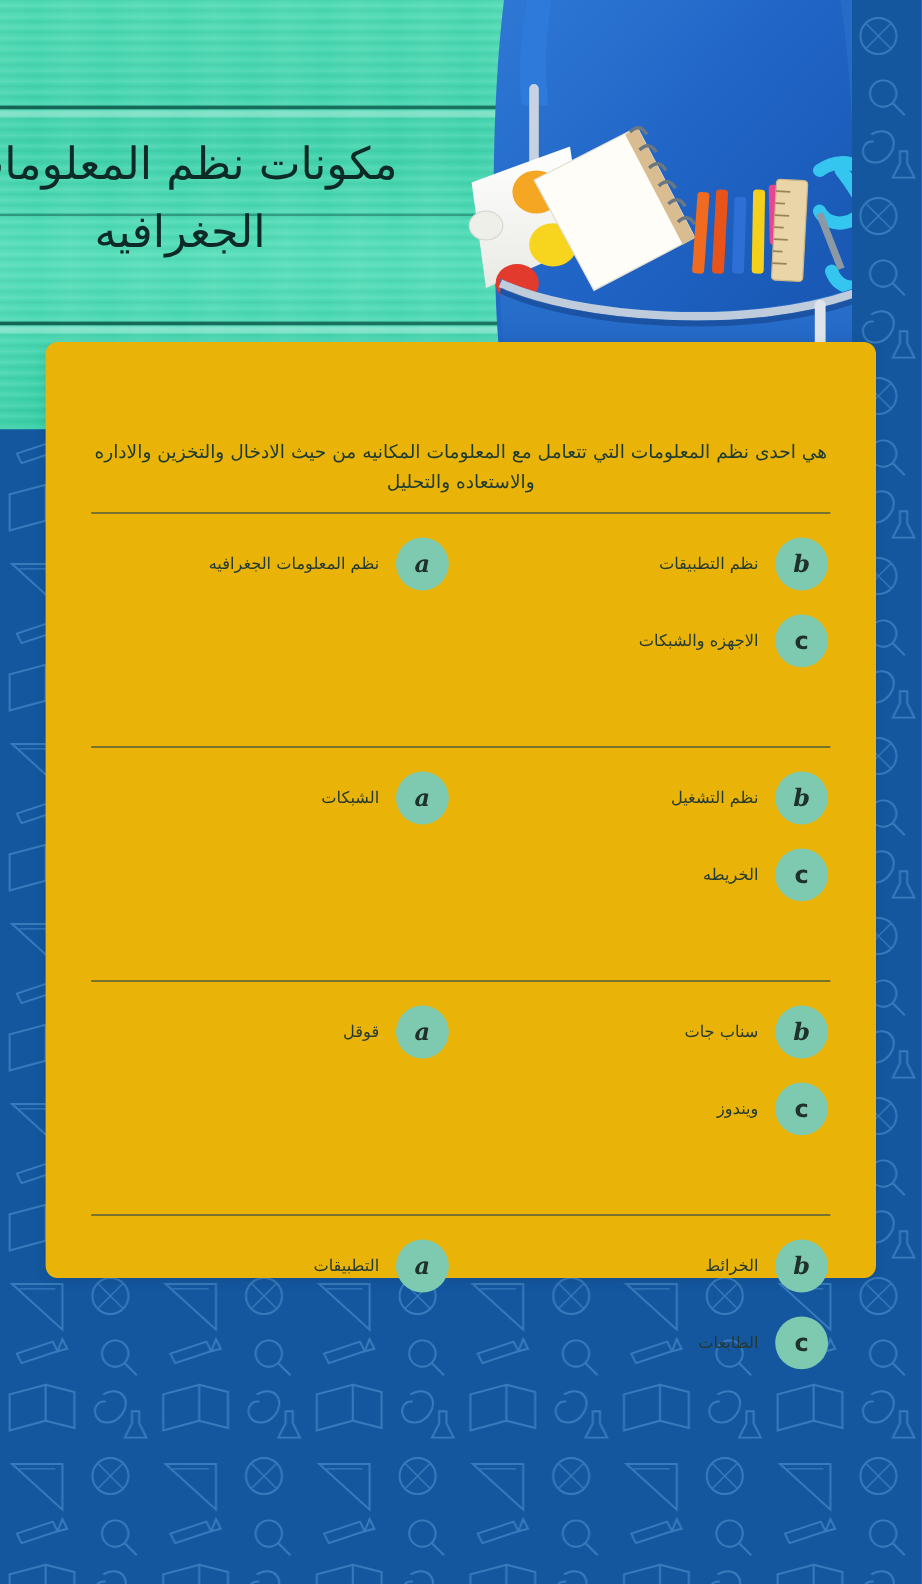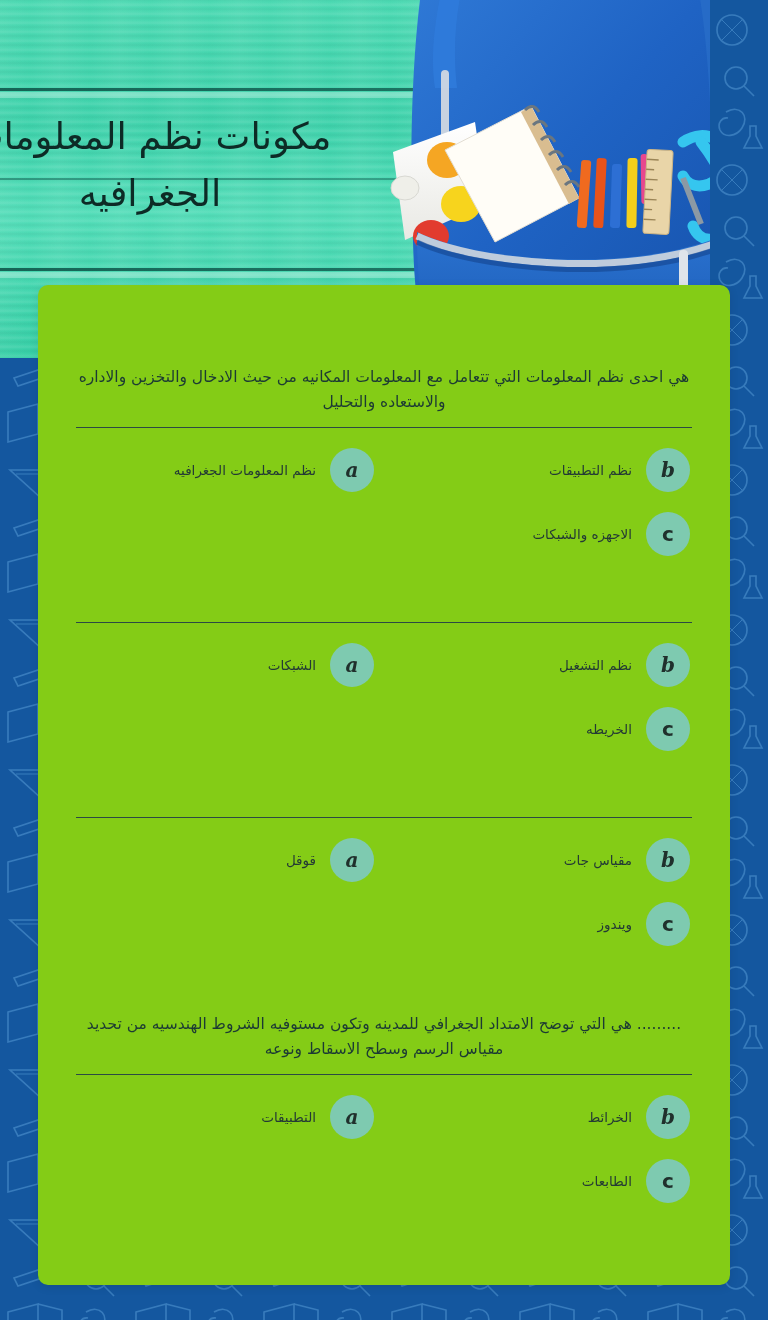--- a/index.html
+++ b/index.html
@@ -87,22 +87,22 @@
     width: 390px; height: 372px;
     z-index: 4;
   }
   .backpack-wrap svg { display:block; width:100%; height:100%; }
 
   
   .card {
     position: absolute;
     top: 285px; left: 38px;
     width: 692px;
-    height: 1000px;
-    background: #84cc16;
+    height: 780px;
+    background: #eab308;
     border-radius: 10px;
     z-index: 5;
     box-shadow: 0 2px 10px rgba(0,0,0,0.10);
     padding: 80px 30px 0 30px;
   }
 
   .question-block { margin-bottom: 18px; }
 
   .q-text {
     direction: rtl;
@@ -328,35 +328,34 @@
             <div class="opt-label">الخريطه</div>
           </div>
           <div class="spacer-row"></div>
         </div>
       </div>
       <div class="question-block">
         <div class="q-divider"></div>
         <div class="options">
           <div class="option">
             <div class="opt-badge">b</div>
-            <div class="opt-label">مقياس جات</div>
+            <div class="opt-label">سناب جات</div>
           </div>
           <div class="option">
             <div class="opt-badge">a</div>
             <div class="opt-label">قوقل</div>
           </div>
           <div class="option">
             <div class="opt-badge plain">c</div>
             <div class="opt-label">ويندوز</div>
           </div>
           <div class="spacer-row"></div>
         </div>
       </div>
       <div class="question-block">
-        <div class="q-text">......... هي التي توضح الامتداد الجغرافي للمدينه وتكون مستوفيه الشروط الهندسيه من تحديد مقياس الرسم وسطح الاسقاط ونوعه</div>
         <div class="q-divider"></div>
         <div class="options">
           <div class="option">
             <div class="opt-badge">b</div>
             <div class="opt-label">الخرائط</div>
           </div>
           <div class="option">
             <div class="opt-badge">a</div>
             <div class="opt-label">التطبيقات</div>
           </div>

